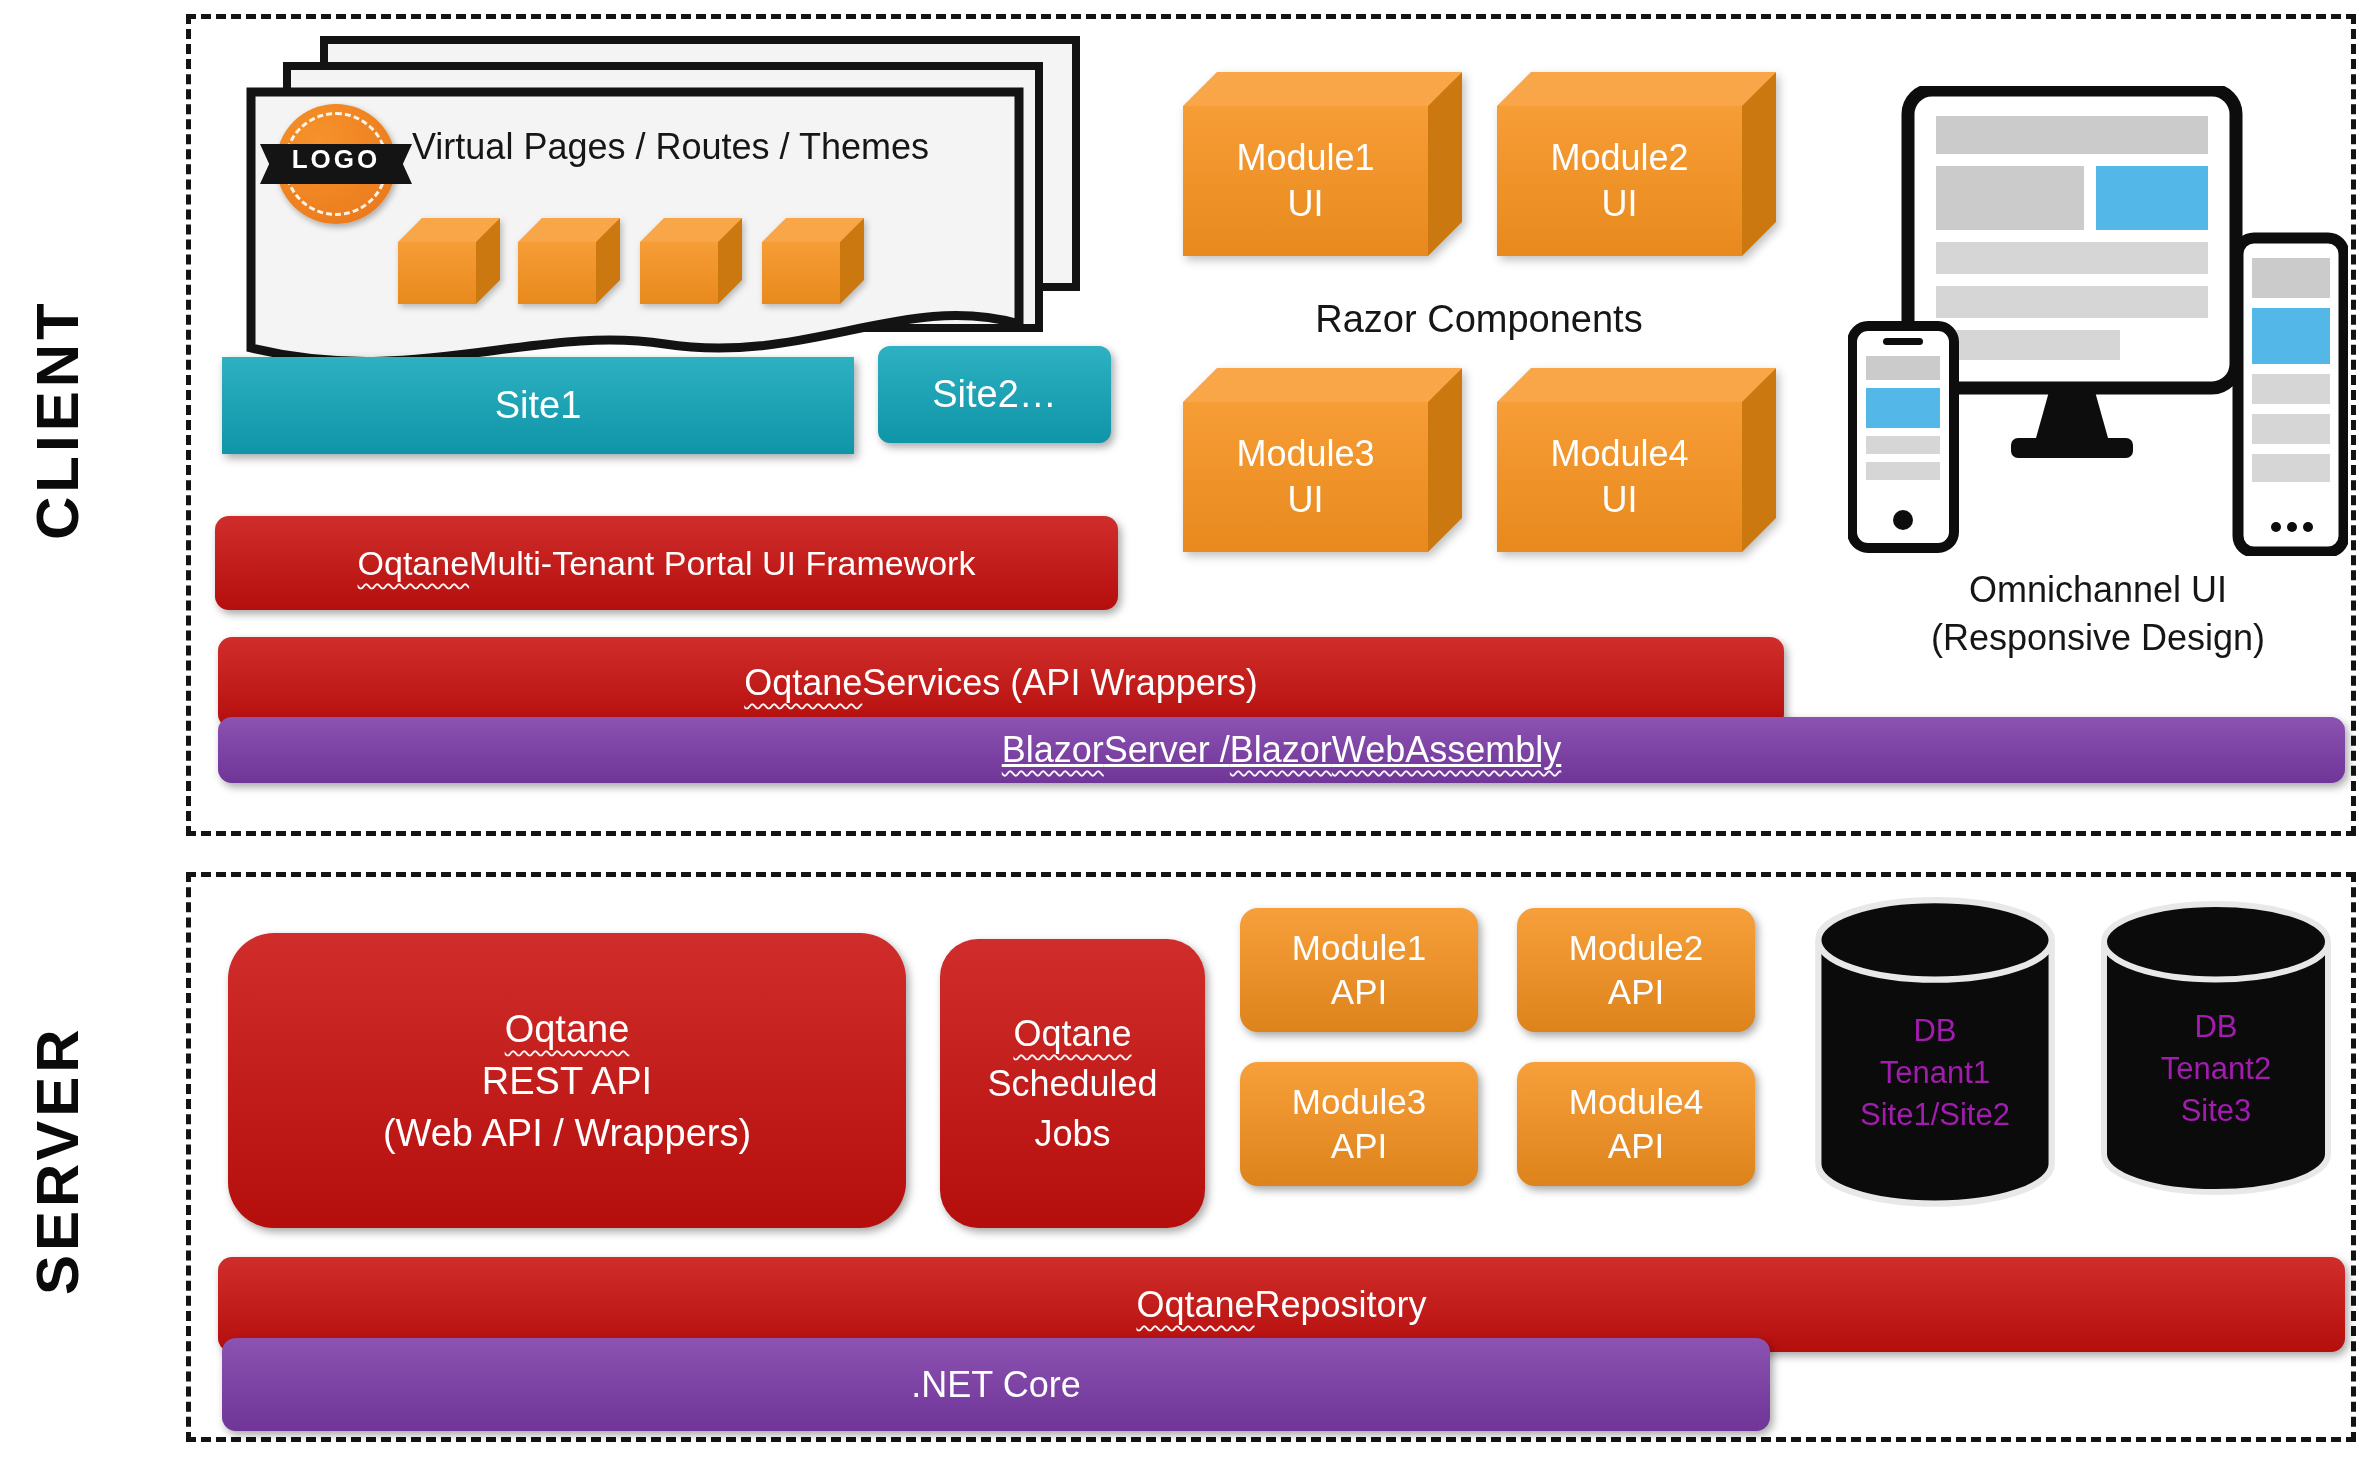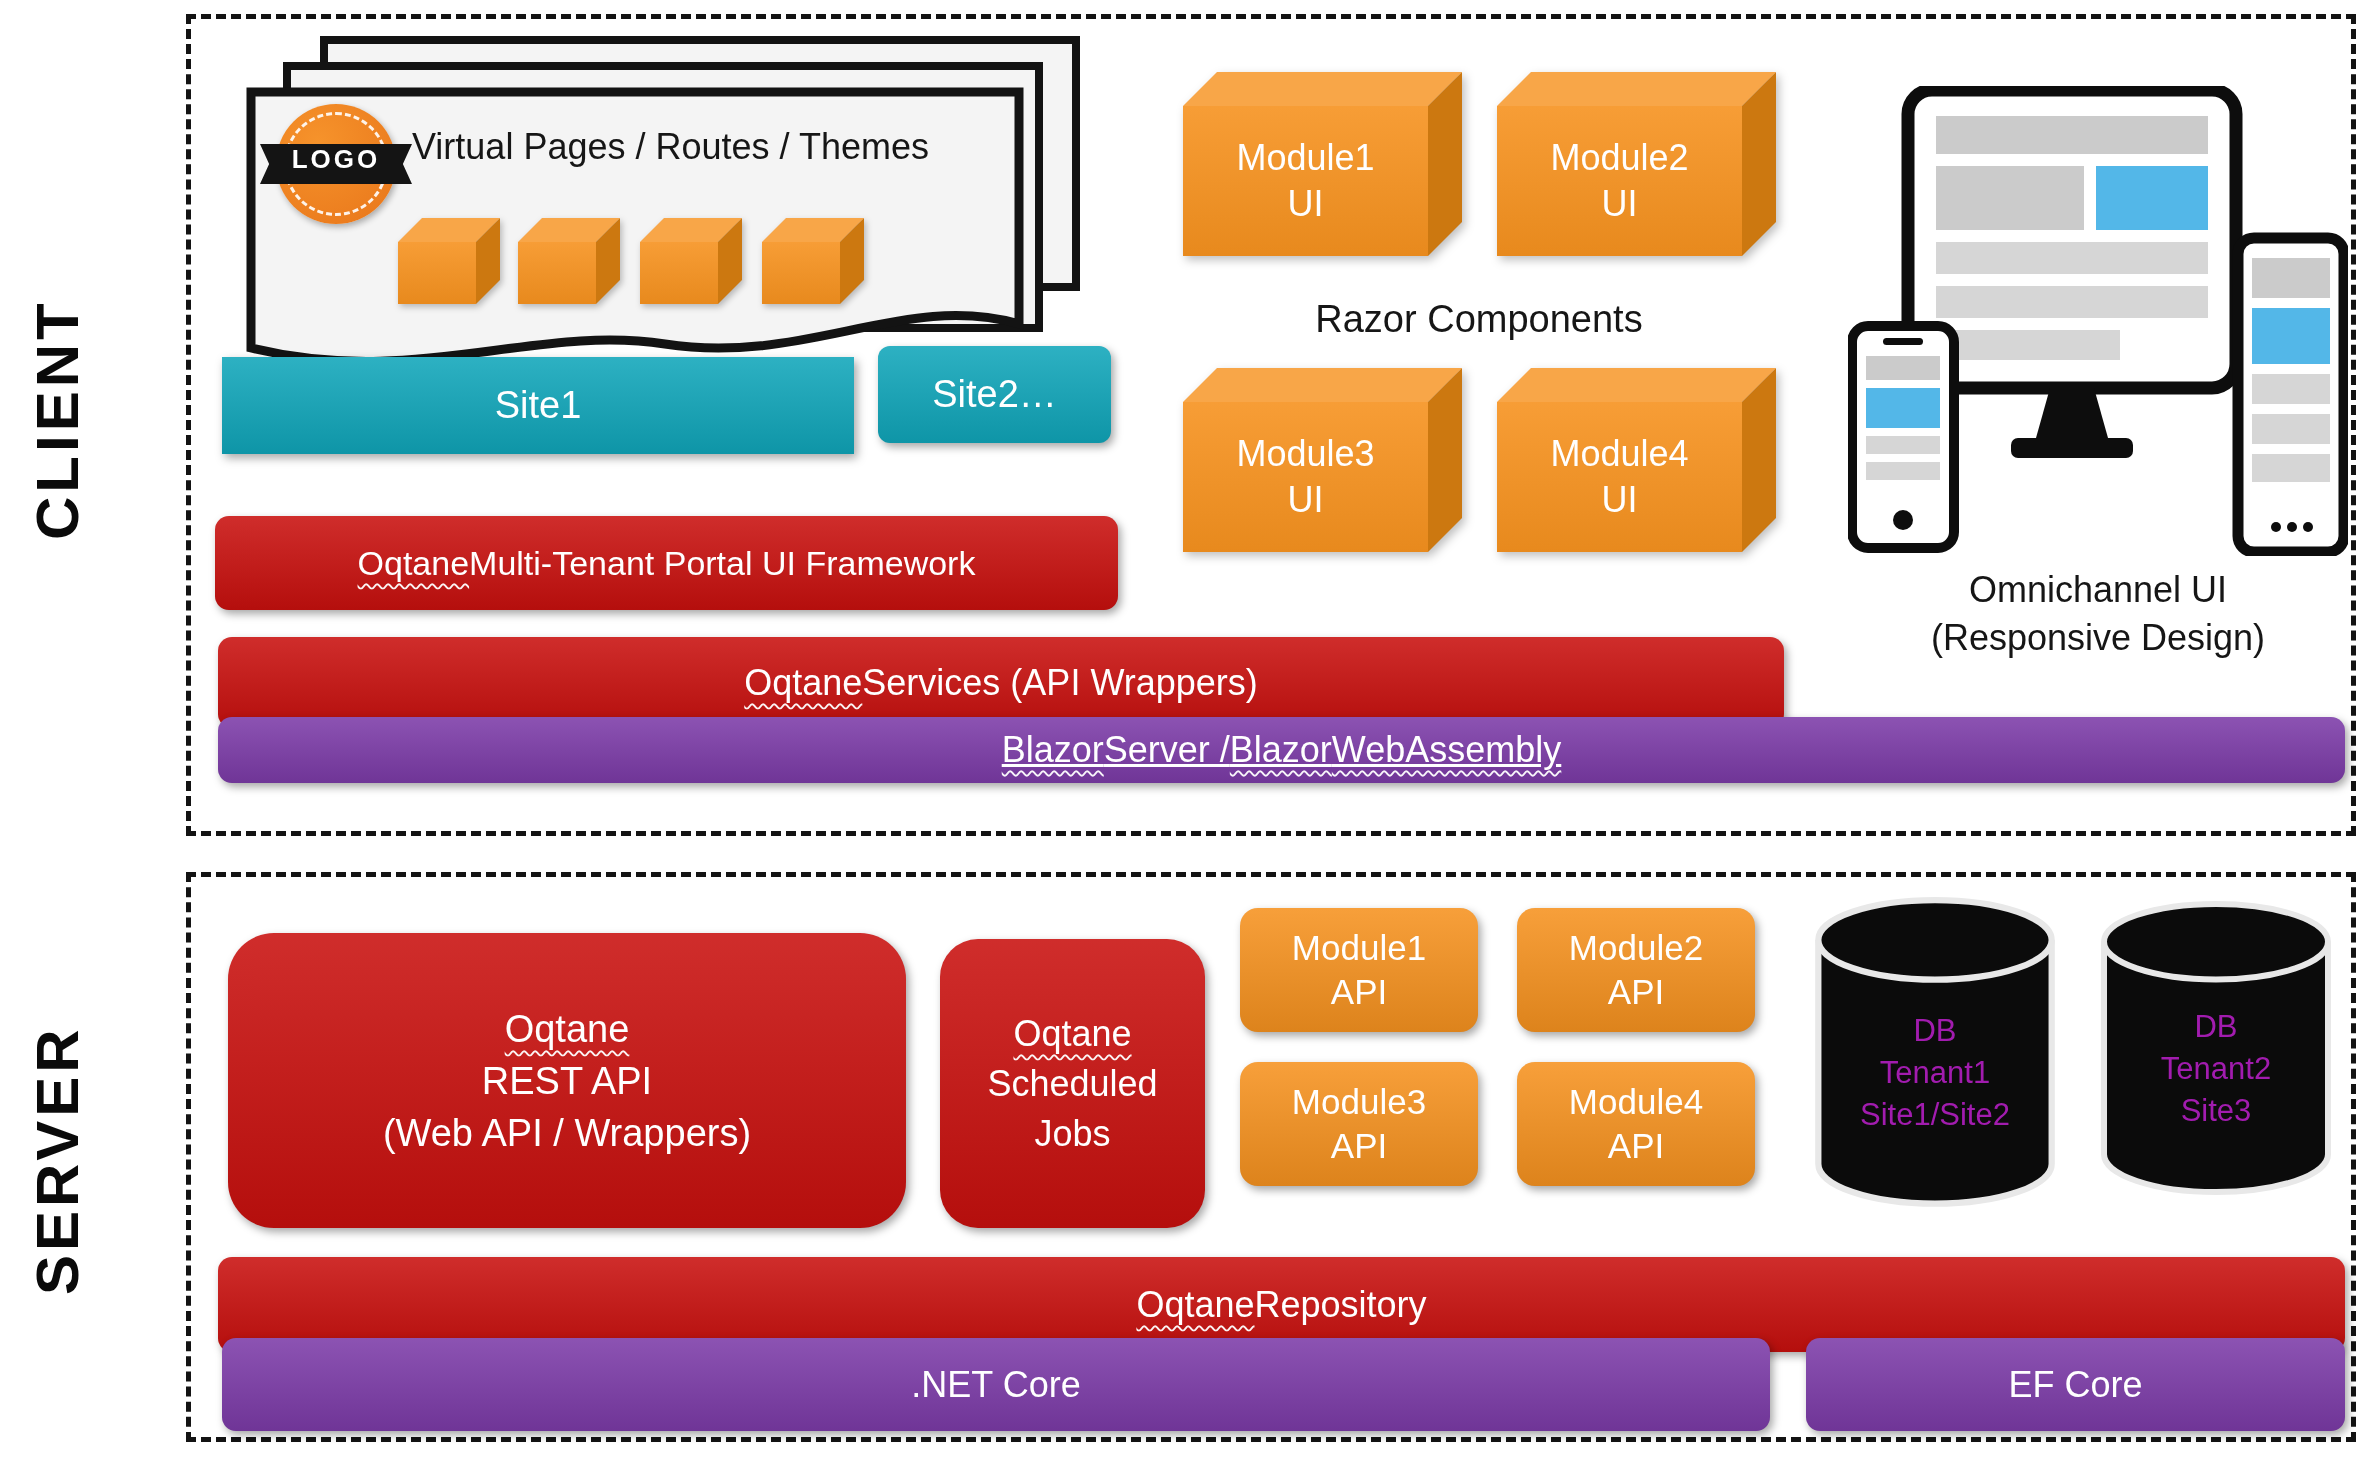--- a/index.html
+++ b/index.html
@@ -295,17 +295,14 @@
 Site3</div>
   </div>
 
   <div class="rbox red bar" id="repository-bar">
     <span class="u">Oqtane</span>
       <span> Repository</span>
   </div>
   <div class="rbox purple bar" id="netcore-bar">
     <span>.NET Core</span>
   </div>
-  <div class="rbox purple bar" id="efcore-bar">
-    <span>EF Core</span>
-  </div>
 
 </div>
 
 </body></html>

